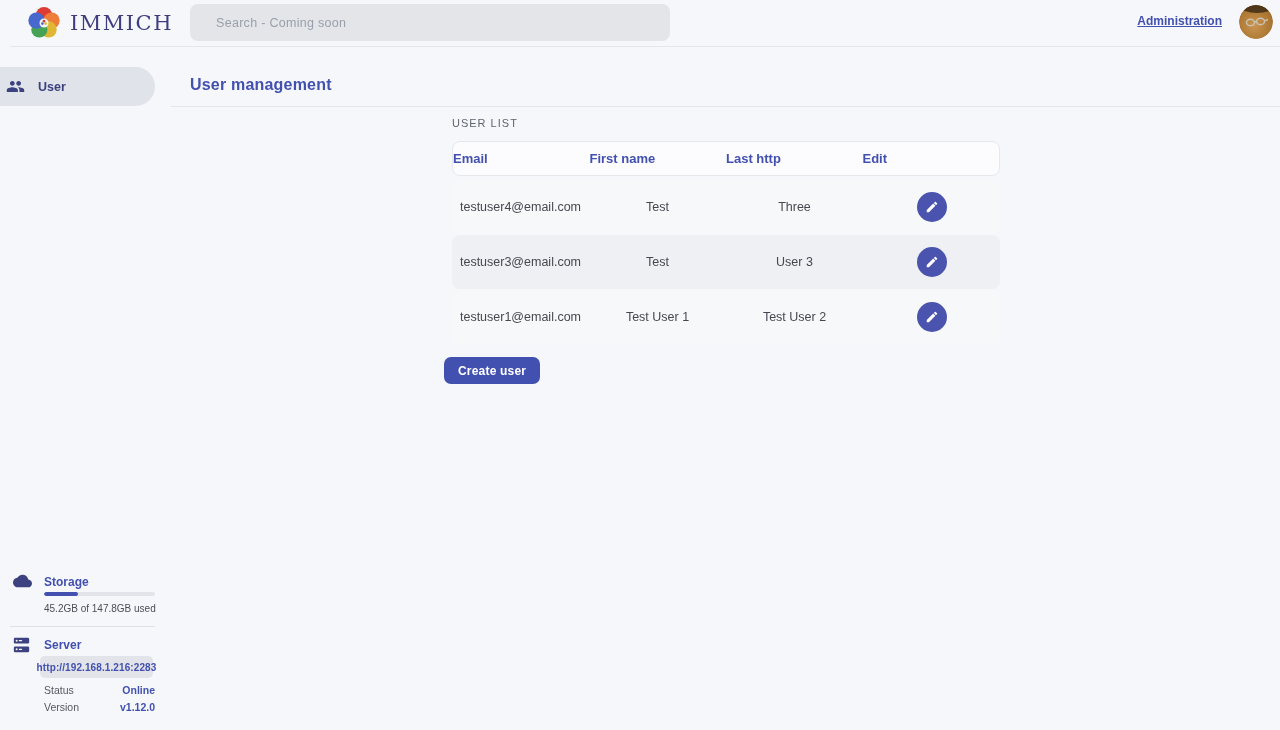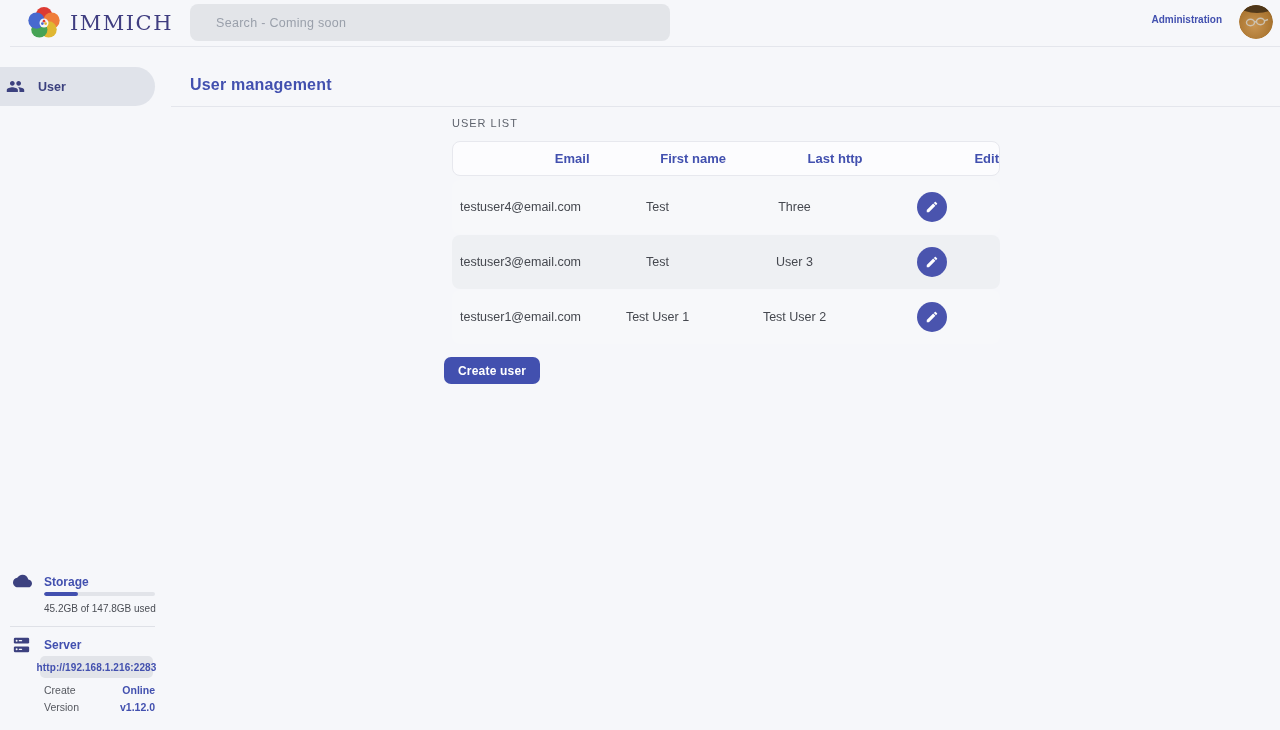--- a/index.html
+++ b/index.html
@@ -31,22 +31,22 @@
   }
   .search-bar{
     position:absolute;left:180px;top:4px;width:480px;height:37px;
     background:#e3e5e9;border:none;border-radius:8px;
     padding:0 0 0 26px;font-size:12.5px;color:#3f434b;
     font-family:"Liberation Sans", sans-serif;outline:none;
   }
   .search-bar::placeholder{color:#9aa0ab;letter-spacing:.3px;}
   .admin-link{
     position:absolute;right:68px;top:14px;
-    color:var(--accent);font-size:10px;font-weight:700;
-    cursor:pointer;margin-left:35px;
+    color:var(--accent);font-size:12px;font-weight:700;
+    text-decoration:underline;cursor:pointer;margin-left:35px;
   }
   .avatar{position:absolute;right:17px;top:5px;width:34px;height:34px;border-radius:50%;overflow:hidden;cursor:pointer;}
   
   .sidebar-item{
     position:absolute;left:0;top:67px;width:155px;height:39px;
     background:#e0e3ea;border-radius:0 20px 20px 0;
     display:flex;align-items:center;gap:13px;padding-left:6px;
     cursor:pointer;
   }
   .sidebar-item .label{font-size:12.5px;font-weight:600;color:#3c417f;}
@@ -59,21 +59,21 @@
   .section-label{
     position:absolute;left:452px;top:117px;
     font-size:11px;font-weight:500;color:var(--muted);letter-spacing:1px;
   }
   .table{position:absolute;left:452px;top:141px;width:548px;}
   .thead{
     height:35px;background:#fcfcfe;border:1px solid #e7e8ee;border-radius:8px;
     display:grid;grid-template-columns:repeat(4,1fr);align-items:center;
   }
   .thead .th{
-    text-align:right;font-size:13px;font-weight:700;color:var(--accent);
+    text-align:left;font-size:13px;font-weight:700;color:var(--accent);
   }
   .tbody{margin-top:4px;}
   .trow{
     height:54px;border-radius:8px;margin-bottom:1px;
     display:grid;grid-template-columns:repeat(4,1fr);align-items:center;
   }
   .trow:nth-child(even){background:var(--row-gray);}
   .trow:nth-child(odd){background:var(--row-light);}
   .trow .cell{text-align:center;font-size:12.5px;color:#45484f;}
   .edit-btn{
@@ -240,20 +240,20 @@
     <rect x="1" y="13.5" width="22" height="8.5" rx="1.8"></rect>
     <circle cx="5" cy="5.25" r="1.4" fill="#f6f7fa"></circle>
     <rect x="8" y="4.35" width="5" height="1.8" rx="0.9" fill="#f6f7fa"></rect>
     <circle cx="5" cy="17.75" r="1.4" fill="#f6f7fa"></circle>
     <rect x="8" y="16.85" width="5" height="1.8" rx="0.9" fill="#f6f7fa"></rect>
   </svg>
   <div class="server-title">Server</div>
   <div class="server-url">http://192.168.1.216:2283</div>
 
   <div class="kv-row status">
-    <span class="kv-label">Create</span>
+    <span class="kv-label">Status</span>
     <span class="kv-value">Online</span>
   </div>
   <div class="kv-row version">
     <span class="kv-label">Version</span>
     <span class="kv-value">v1.12.0</span>
   </div>
 </aside>
 
 </body></html>

